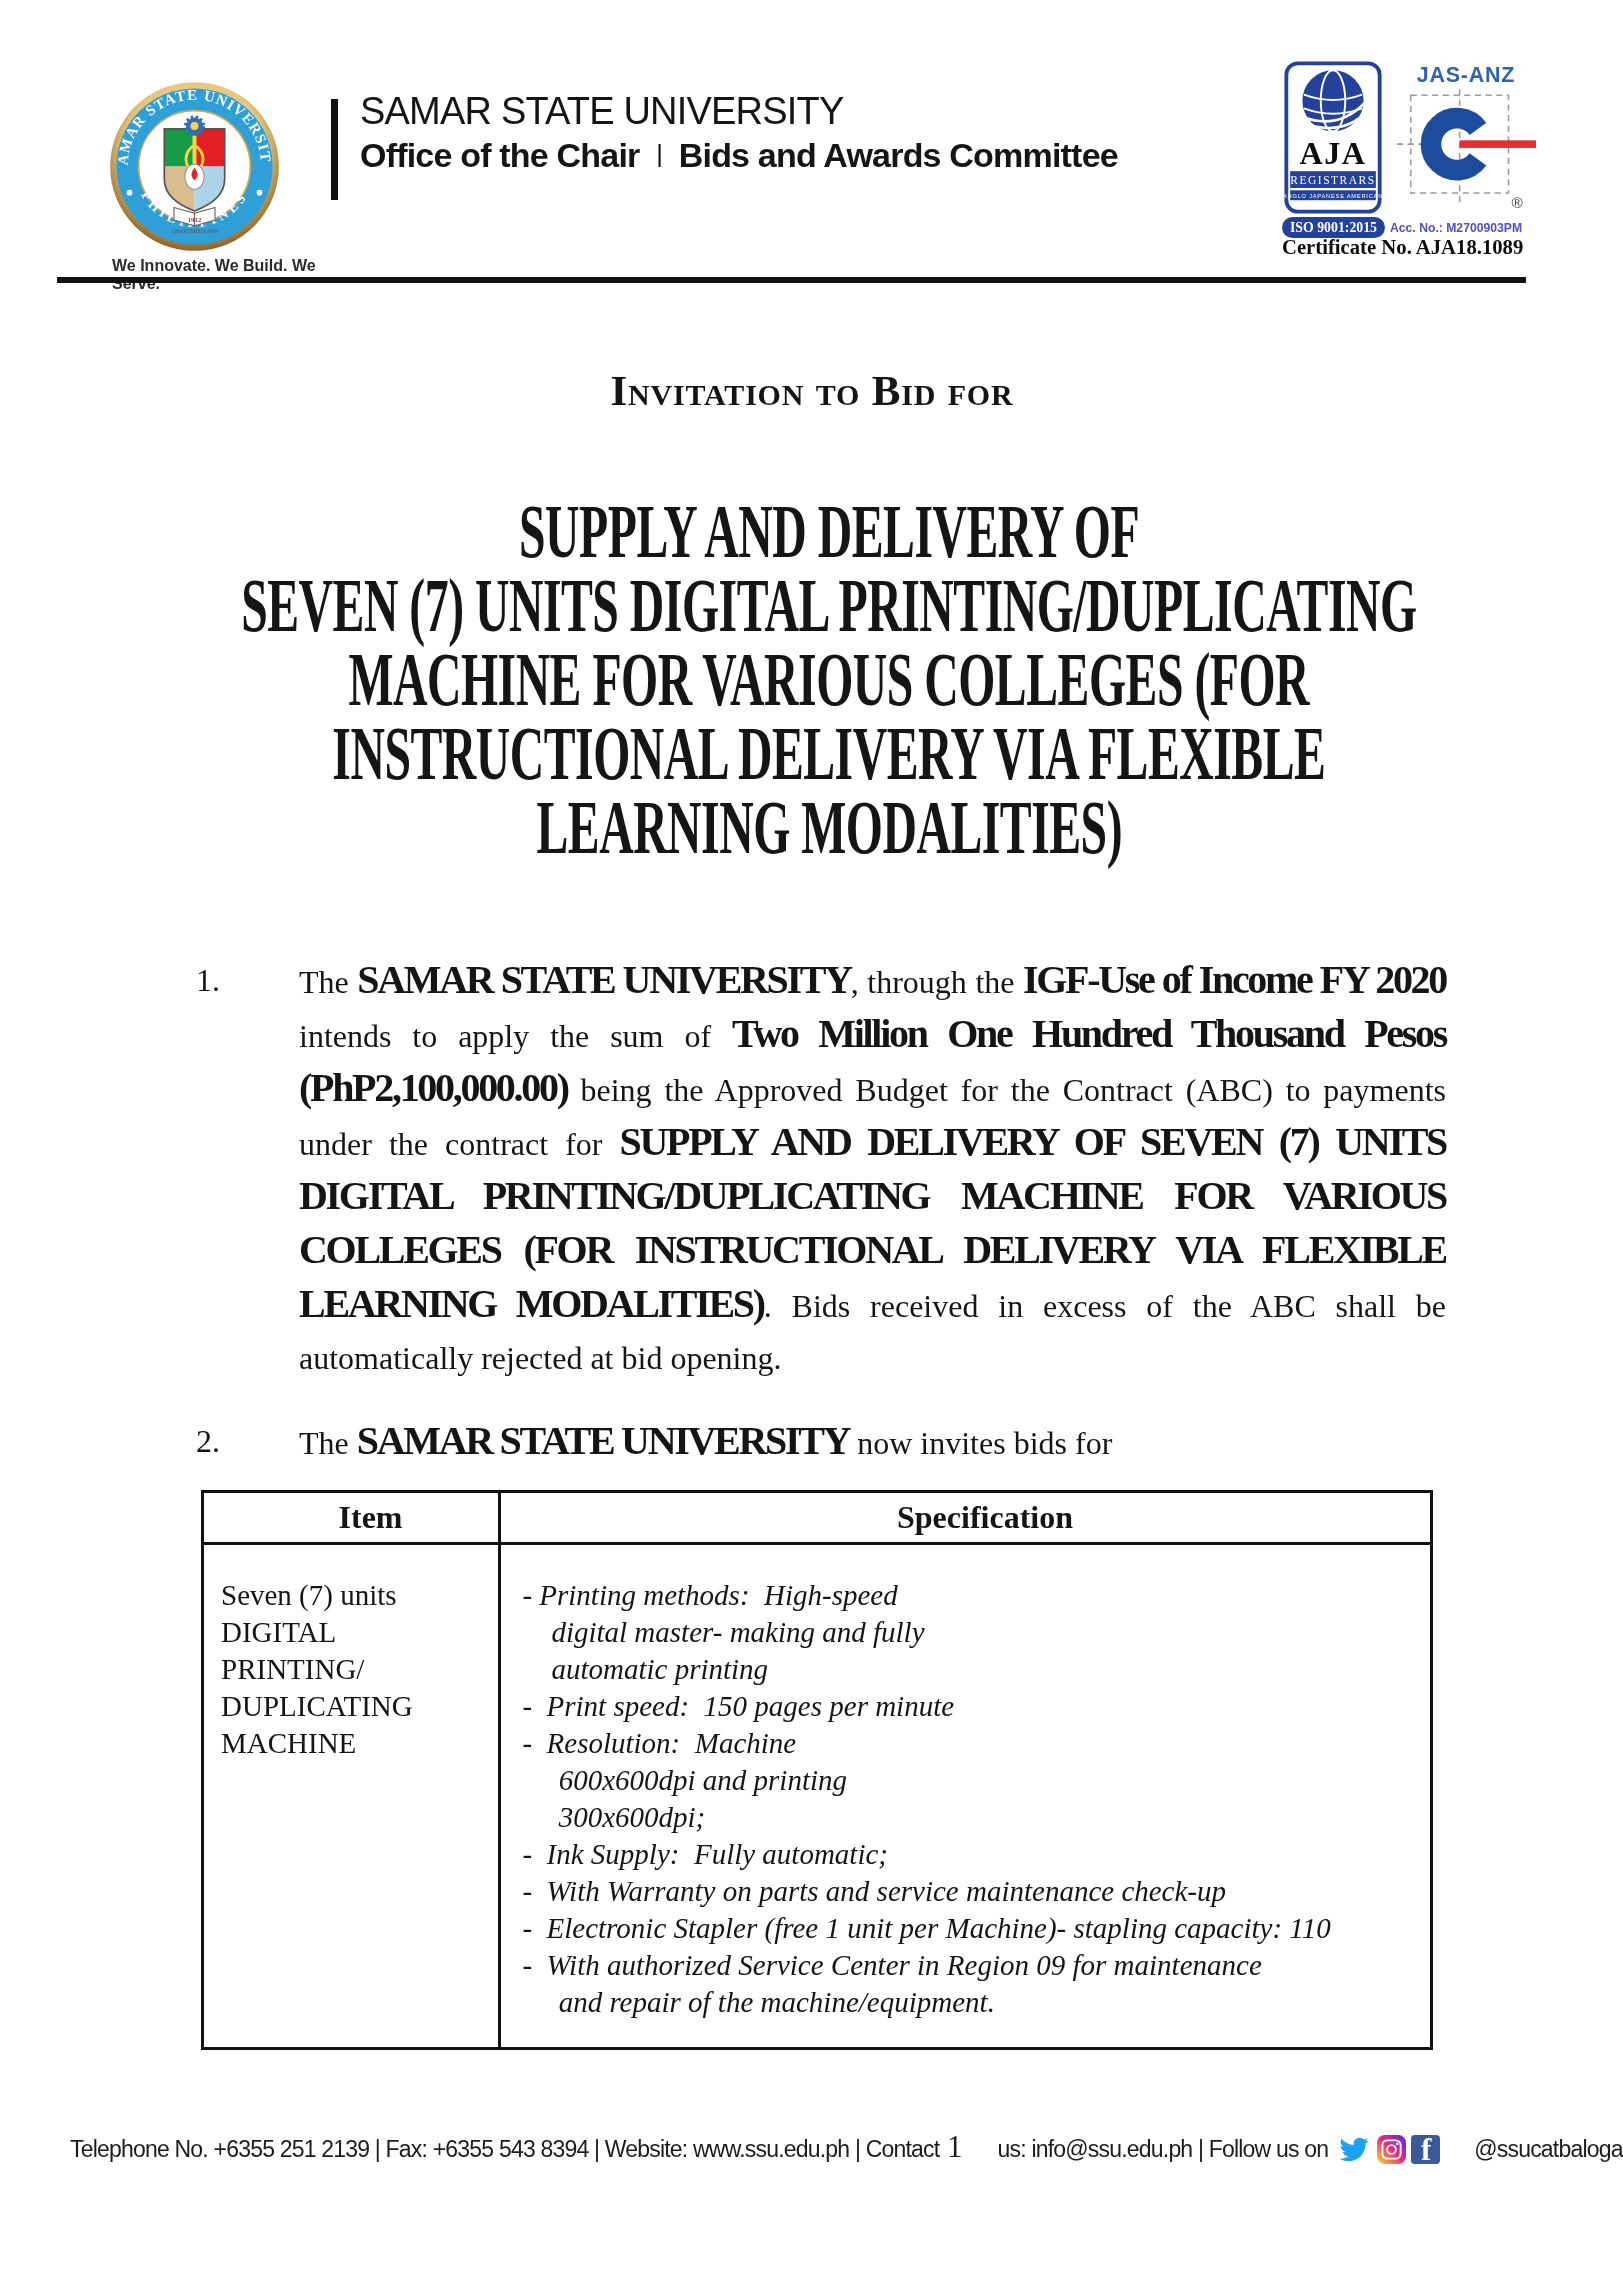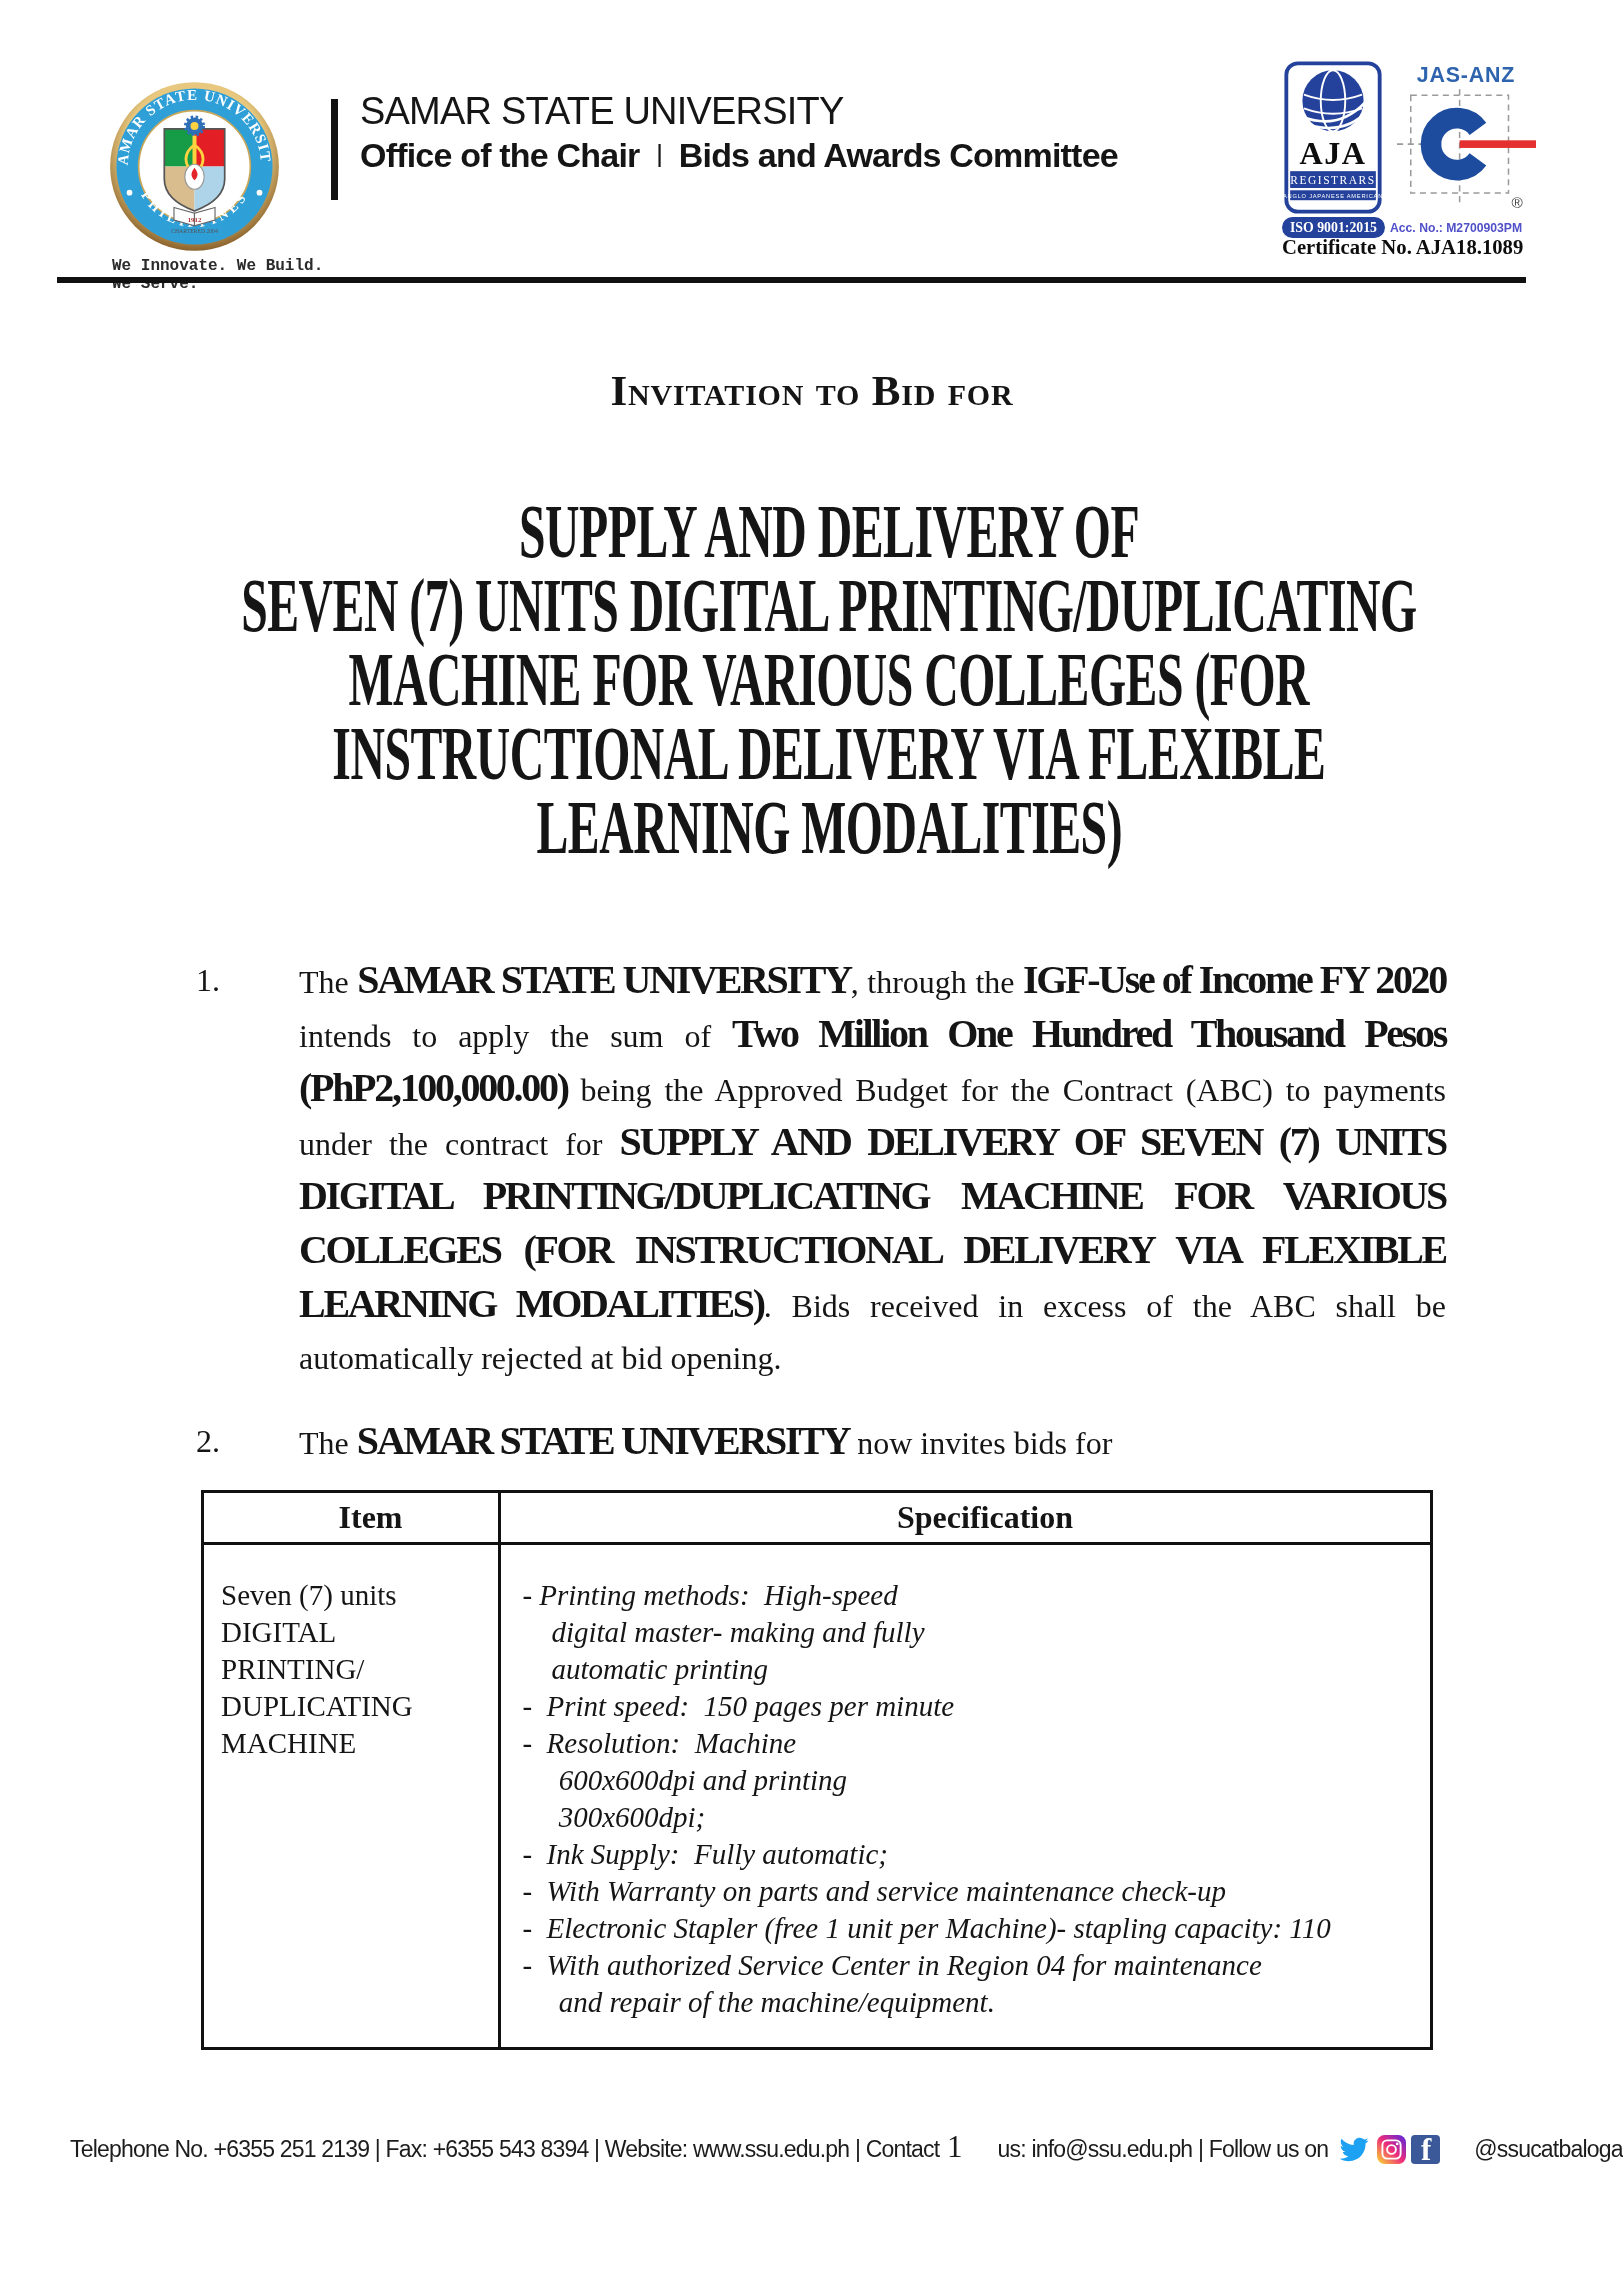--- a/index.html
+++ b/index.html
@@ -2,21 +2,21 @@
 <html style="font-size:12.2px"><head>
 <meta charset="utf-8">
 <style>
   html,body{margin:0;padding:0;background:#888;}
   .page{position:relative;width:1624px;height:2295px;background:#ffffff;overflow:hidden;
         font-family:"Liberation Serif",serif;color:#151515;}
   
   .hdr{position:absolute;left:0;top:0;width:100%;height:283px;}
   .seal{position:absolute;left:109px;top:81px;width:171px;height:171px;}
   .tagline{position:absolute;left:112px;top:257px;width:230px;
-           font-family:Liberation Mono, monospace;font-weight:bold;font-size:16px;color:#2b2b2b;}
+           font-family:Liberation Sans, sans-serif;font-weight:bold;font-size:16px;color:#2b2b2b;}
   .vbar{position:absolute;left:331px;top:99px;width:6.9px;height:101px;background:#111;}
   .hdr-text{position:absolute;left:360px;top:90px;font-family:"Liberation Sans",sans-serif;}
   .uni{font-size:38px;line-height:43px;letter-spacing:-0.8px;}
   .addr{font-size:34px;line-height:43px;letter-spacing:-0.8px;}
   .office{font-size:34px;line-height:44px;font-weight:bold;letter-spacing:-0.8px;}
   .vsep{display:inline-block;margin:0 15.3px;font-weight:normal;transform:scaleX(.7);}
   .cert-block{position:absolute;left:1282px;top:43px;width:283px;height:222px;}
   .aja-svg{position:absolute;left:1.5px;top:18.4px;width:98px;height:153px;}
   .iso-badge{position:absolute;left:0;top:174px;width:103px;height:21.4px;border-radius:10.7px;background:#24429b;
              color:#fff;font-weight:bold;font-size:13.8px;line-height:21.4px;text-align:center;letter-spacing:0;}
@@ -205,21 +205,21 @@
             <div>- Printing methods:  High-speed
     digital master- making and fully
     automatic printing</div>
             <div>-  Print speed:  150 pages per minute</div>
             <div>-  Resolution:  Machine
      600x600dpi and printing
      300x600dpi;</div>
             <div>-  Ink Supply:  Fully automatic;</div>
             <div>-  With Warranty on parts and service maintenance check-up</div>
             <div>-  Electronic Stapler (free 1 unit per Machine)- stapling capacity: 110</div>
-            <div>-  With authorized Service Center in Region 04 for maintenance
+            <div>-  With authorized Service Center in Region 09 for maintenance
      and repair of the machine/equipment.</div>
           </td>
         </tr>
       </tbody>
     </table>
   </div>
 
   <footer class="ftr">
     <span>Telephone No. +6355 251 2139 | Fax: +6355 543 8394 | Website: www.ssu.edu.ph | Contact</span>
     <span class="pgf">1</span>

